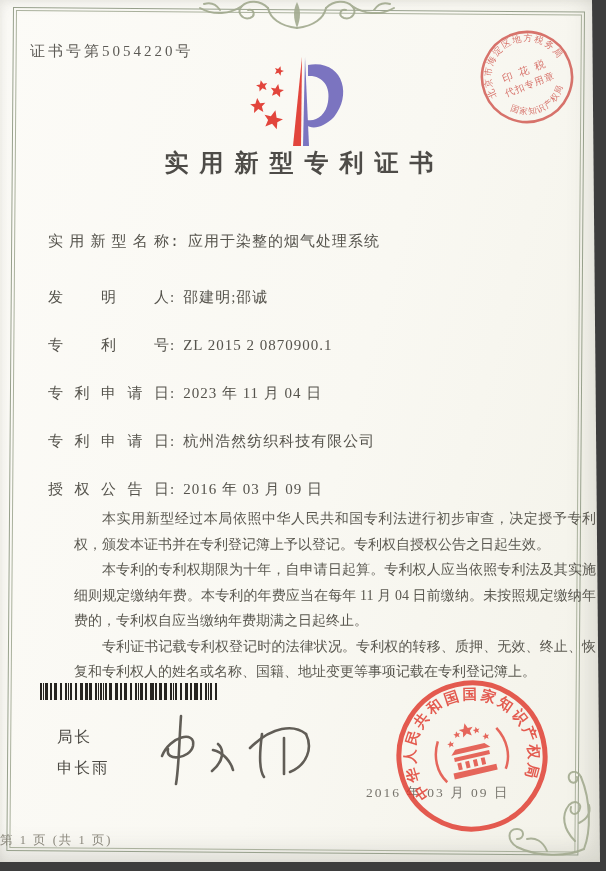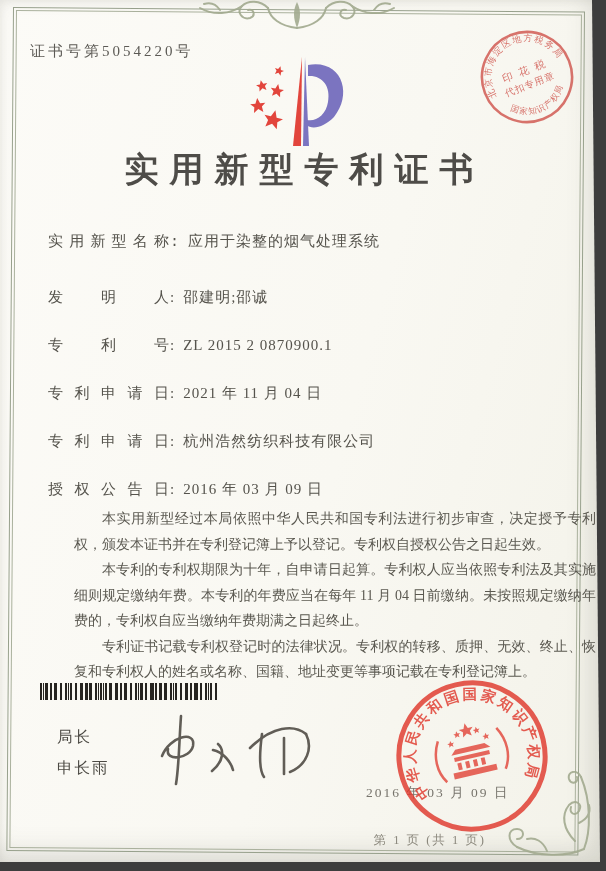--- a/index.html
+++ b/index.html
@@ -8,42 +8,42 @@
   .paper{position:absolute;left:0;top:0;width:606px;height:862px;
          background:linear-gradient(105deg,#fcfbf7 0%,#f9f8f2 55%,#f3f2e9 100%);
          clip-path:polygon(0 0,592px 0,600px 100%,0 100%);
          box-shadow:inset -14px -10px 26px rgba(90,90,80,.18), inset 2px 2px 8px rgba(120,120,110,.10);}
   .frame{position:absolute;left:13px;top:7px;width:570px;height:842px;
          border:1.6px solid #97a08c;transform:rotate(.45deg);transform-origin:0 0;}
   .frame-inner{position:absolute;inset:2px;border:1px solid #a9b09c;}
   .cert-number{position:absolute;left:30px;top:42px;font-size:15px;letter-spacing:3px;color:#5c5a55;}
   .logo{position:absolute;left:250px;top:56px;}
   .title{position:absolute;left:0;top:147px;width:598px;text-align:center;
-         font-size:34px;font-weight:600;color:#4e4c48;letter-spacing:11px;padding-left:11px;box-sizing:border-box;}
+         font-size:24px;font-weight:600;color:#4e4c48;letter-spacing:11px;padding-left:11px;box-sizing:border-box;}
   .fields{position:absolute;left:48px;top:232px;font-size:15px;color:#55534c;letter-spacing:1px;}
   .frow{height:22px;margin-bottom:26px;white-space:nowrap;}
   .frow.gap{margin-bottom:34px;font-family:Liberation Mono, monospace;}
   .flabel{display:inline-block;width:122px;text-align:justify;text-align-last:justify;}
   .fcolon{display:inline-block;margin-right:8px;}
   .paras{position:absolute;left:46px;top:506px;width:522px;font-size:14px;line-height:25.5px;
          color:#5a5850;text-align:justify;margin-left:28px;}
   .paras p{margin:0;text-indent:2em;}
   .barcode{position:absolute;left:40px;top:683px;width:177px;height:17px;background-color:#f8f7f1;
     background-image:
       repeating-linear-gradient(90deg,#262420 0 2px,rgba(0,0,0,0) 2px 5px),
       repeating-linear-gradient(90deg,#262420 0 1px,rgba(0,0,0,0) 1px 7px),
       repeating-linear-gradient(90deg,rgba(0,0,0,0) 0 3px,#262420 3px 4px,rgba(0,0,0,0) 4px 11px);}
   .signer{position:absolute;left:57px;top:727px;font-size:15.5px;color:#4c4a44;letter-spacing:2px;
           font-family:"Liberation Sans","DejaVu Sans",sans-serif;}
   .signer div{margin-bottom:10px;}
   .signature{position:absolute;left:132px;top:704px;}
   .issue-date{position:absolute;left:366px;top:784px;font-size:13.5px;letter-spacing:2px;color:#77746c;z-index:4;}
   .office-seal{position:absolute;left:390px;top:674px;opacity:.82;z-index:5;transform:rotate(-13deg);}
   .tax-stamp{position:absolute;left:477px;top:27px;opacity:.8;z-index:6;transform:rotate(-21deg);}
-  .footer{position:absolute;left:0;top:832px;width:486px;text-align:right;
+  .footer{position:absolute;left:0;top:832px;width:486px;text-align:left;
           font-size:12.5px;color:#8b887d;letter-spacing:2px;}
   .orn-top{position:absolute;left:190px;top:0;z-index:2;}
   .orn-br{position:absolute;left:487px;top:771px;z-index:2;}
 </style>
 </head>
 <body>
 
 <div class="paper">
 
   <div class="frame">
@@ -99,21 +99,21 @@
     <div class="frow gap">
       <span class="flabel">实用新型名称</span><span class="fcolon">:</span><span>应用于染整的烟气处理系统</span>
     </div>
     <div class="frow">
       <span class="flabel">发明人</span><span class="fcolon">:</span><span>邵建明;邵诚</span>
     </div>
     <div class="frow">
       <span class="flabel">专利号</span><span class="fcolon">:</span><span>ZL 2015 2 0870900.1</span>
     </div>
     <div class="frow">
-      <span class="flabel">专利申请日</span><span class="fcolon">:</span><span>2021 年 11 月 04 日</span>
+      <span class="flabel">专利申请日</span><span class="fcolon">:</span><span>2023 年 11 月 04 日</span>
     </div>
     <div class="frow">
       <span class="flabel">专利申请日</span><span class="fcolon">:</span><span>杭州浩然纺织科技有限公司</span>
     </div>
     <div class="frow">
       <span class="flabel">授权公告日</span><span class="fcolon">:</span><span>2016 年 03 月 09 日</span>
     </div>
   </div>
 
   <div class="paras">

